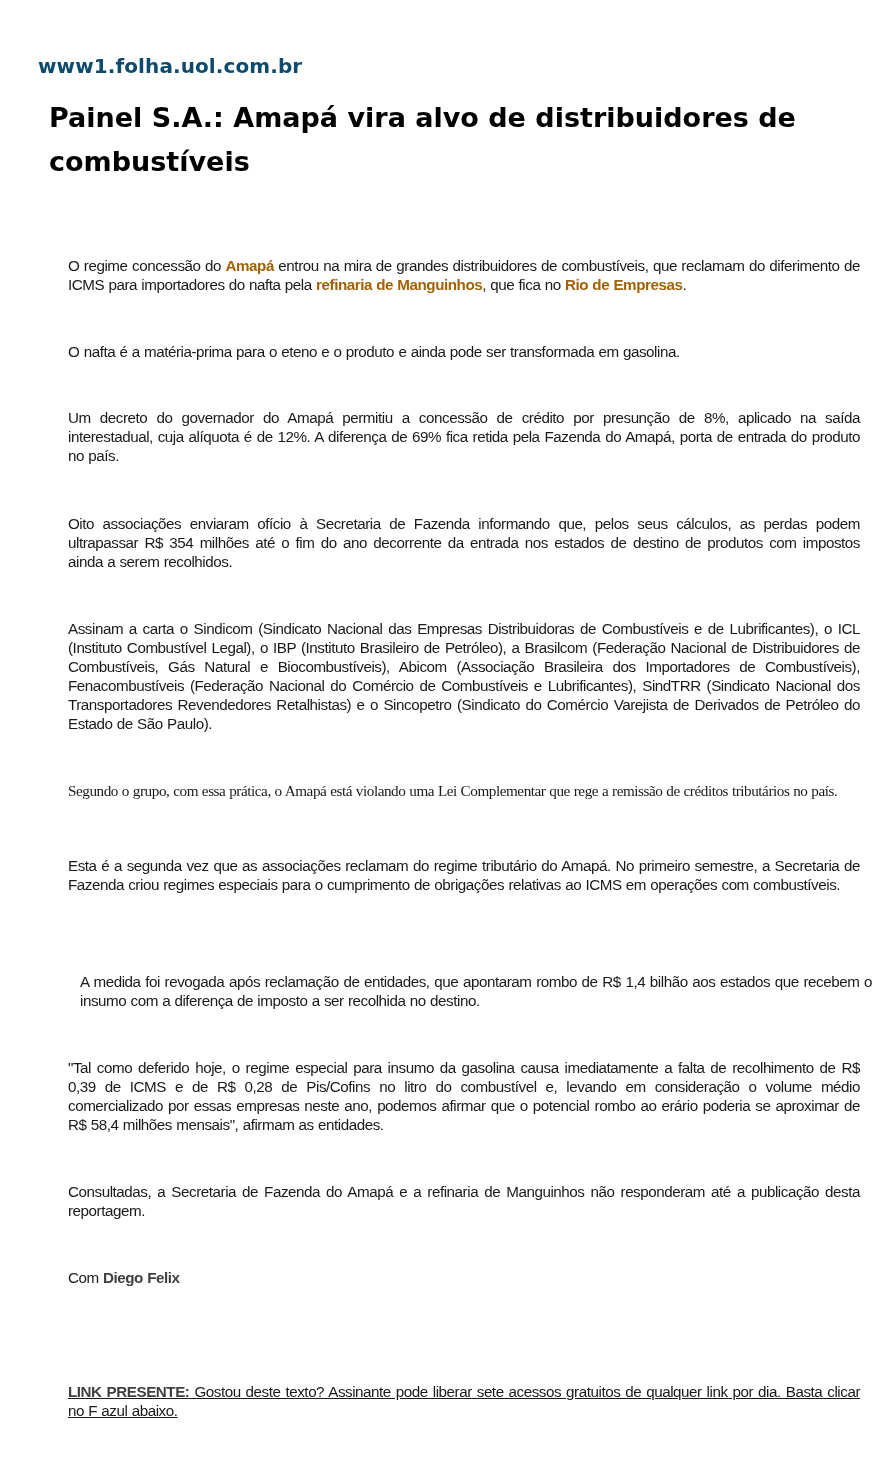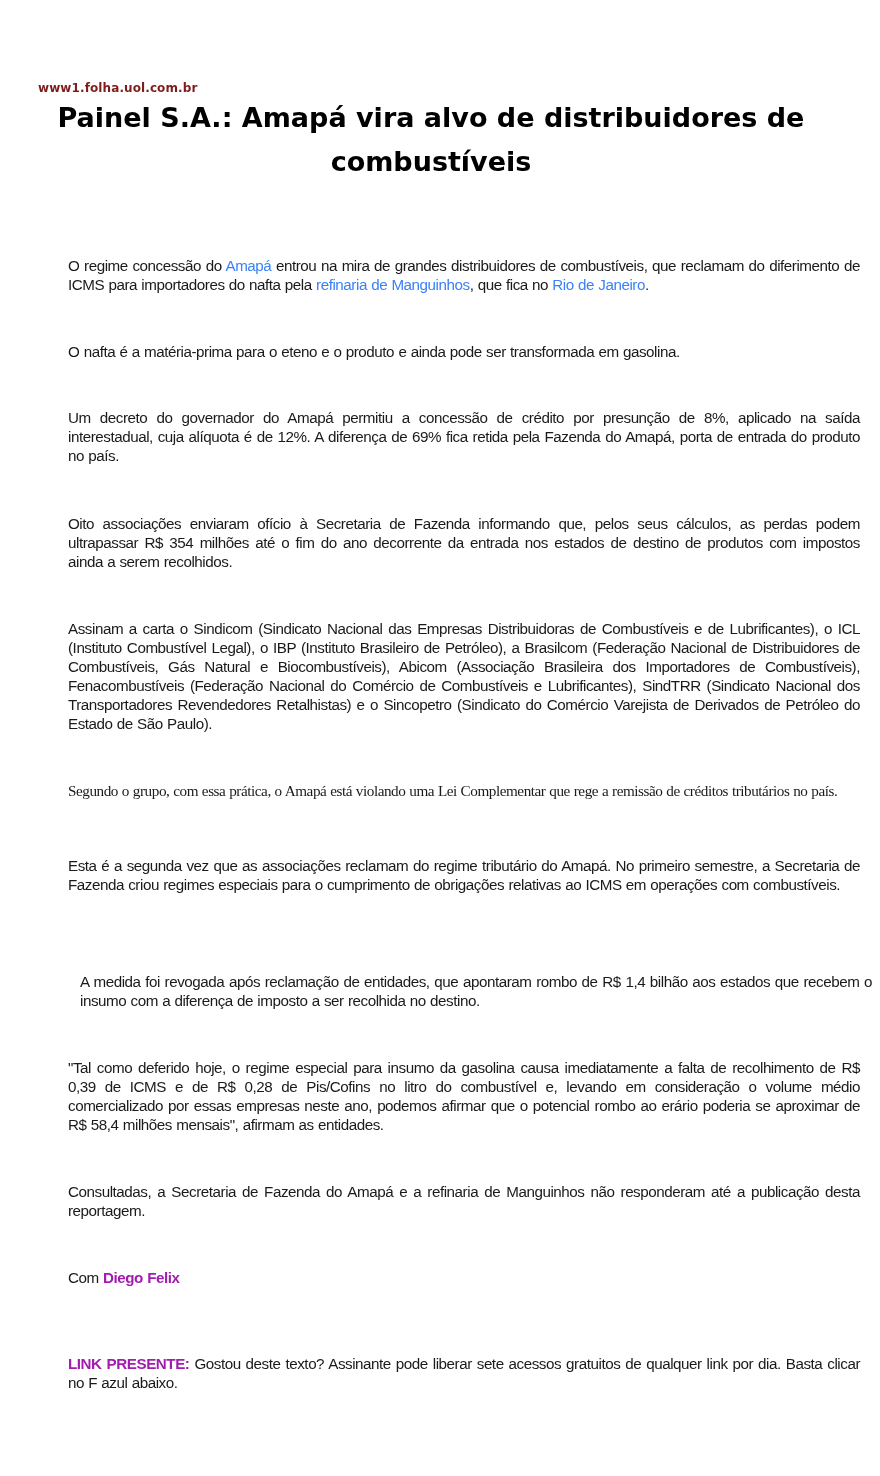--- a/index.html
+++ b/index.html
@@ -8,78 +8,76 @@
     height: 1476px;
     position: relative;
     overflow: hidden;
     color: #111111;
     font-family: "DejaVu Sans", sans-serif;
   }
   .site-url {
     position: absolute;
     left: 38px;
     top: 54px;
-    font-size: 12px;
+    font-size: 20px;
     font-weight: bold;
-    color: #7f1d1d;
+    color: #0c4a6e;
     letter-spacing: 0.1px;
-    margin-top: 27px;
   }
   .headline {
     position: absolute;
-    left: 39px;
+    left: 49px;
     width: 784px;
     top: 96px;
     margin: 0;
     font-size: 27px;
     line-height: 44px;
     font-weight: bold;
-    text-align: center;
     color: #000000;
   }
   .article {
     position: absolute;
     left: 68px;
     width: 792px;
     top: 256px;
     font-family: "Liberation Sans", sans-serif;
     font-size: 15.2px;
     line-height: 19px;
     color: #1a1a1a;
     letter-spacing: -0.45px;
     word-spacing: 0.5px;
   }
   .article p {
     margin: 0;
     text-align: justify;
   }
-  .link { color: #3b82f6; text-decoration: none; }
-  .bold { font-weight: bold; color: #a21caf; }
+  .link { color: #a16207; text-decoration: none; font-weight: bold; }
+  .bold { font-weight: bold; color: #404040; }
   .p1  { position: absolute; top: 0; left: 0; width: 792px; }
   .p2  { position: absolute; top: 86px; left: 0; width: 792px; }
   .p3  { position: absolute; top: 152px; left: 0; width: 792px; }
   .p4  { position: absolute; top: 258px; left: 0; width: 792px; }
   .p5  { position: absolute; top: 363px; left: 0; width: 792px; }
   .p6  { position: absolute; top: 525px; left: 0; width: 792px; font-family: Liberation Serif, serif; }
   .p7  { position: absolute; top: 600px; left: 0; width: 792px; }
   .p8  { position: absolute; top: 716px; left: 12px; width: 792px; }
   .p9  { position: absolute; top: 802px; left: 0; width: 792px; }
   .p10 { position: absolute; top: 926px; left: 0; width: 792px; }
   .p11 { position: absolute; top: 1012px; left: 0; width: 792px; }
-  .p12 { position: absolute; top: 1098px; left: 0; width: 792px; }
+  .p12 { position: absolute; top: 1126px; left: 0; width: 792px; text-decoration: underline; }
 </style>
 </head>
 <body>
 
 <div class="site-url">www1.folha.uol.com.br</div>
 
 <h1 class="headline">Painel S.A.: Amapá vira alvo de distribuidores de combustíveis</h1>
 
 <div class="article">
-  <p class="p1"><span>O regime concessão do </span><a class="link">Amapá</a><span> entrou na mira de grandes distribuidores de combustíveis, que reclamam do diferimento de ICMS para importadores do nafta pela </span><a class="link">refinaria de Manguinhos</a><span>, que fica no </span><a class="link">Rio de Janeiro</a><span>.</span></p>
+  <p class="p1"><span>O regime concessão do </span><a class="link">Amapá</a><span> entrou na mira de grandes distribuidores de combustíveis, que reclamam do diferimento de ICMS para importadores do nafta pela </span><a class="link">refinaria de Manguinhos</a><span>, que fica no </span><a class="link">Rio de Empresas</a><span>.</span></p>
 
   <p class="p2">O nafta é a matéria-prima para o eteno e o produto e ainda pode ser transformada em gasolina.</p>
   <p class="p3">Um decreto do governador do Amapá permitiu a concessão de crédito por presunção de 8%, aplicado na saída interestadual, cuja alíquota é de 12%. A diferença de 69% fica retida pela Fazenda do Amapá, porta de entrada do produto no país.</p>
   <p class="p4">Oito associações enviaram ofício à Secretaria de Fazenda informando que, pelos seus cálculos, as perdas podem ultrapassar R$ 354 milhões até o fim do ano decorrente da entrada nos estados de destino de produtos com impostos ainda a serem recolhidos.</p>
   <p class="p5">Assinam a carta o Sindicom (Sindicato Nacional das Empresas Distribuidoras de Combustíveis e de Lubrificantes), o ICL (Instituto Combustível Legal), o IBP (Instituto Brasileiro de Petróleo), a Brasilcom (Federação Nacional de Distribuidores de Combustíveis, Gás Natural e Biocombustíveis), Abicom (Associação Brasileira dos Importadores de Combustíveis), Fenacombustíveis (Federação Nacional do Comércio de Combustíveis e Lubrificantes), SindTRR (Sindicato Nacional dos Transportadores Revendedores Retalhistas) e o Sincopetro (Sindicato do Comércio Varejista de Derivados de Petróleo do Estado de São Paulo).</p>
   <p class="p6">Segundo o grupo, com essa prática, o Amapá está violando uma Lei Complementar que rege a remissão de créditos tributários no país.</p>
   <p class="p7">Esta é a segunda vez que as associações reclamam do regime tributário do Amapá. No primeiro semestre, a Secretaria de Fazenda criou regimes especiais para o cumprimento de obrigações relativas ao ICMS em operações com combustíveis.</p>
   <p class="p8">A medida foi revogada após reclamação de entidades, que apontaram rombo de R$ 1,4 bilhão aos estados que recebem o insumo com a diferença de imposto a ser recolhida no destino.</p>
   <p class="p9">"Tal como deferido hoje, o regime especial para insumo da gasolina causa imediatamente a falta de recolhimento de R$ 0,39 de ICMS e de R$ 0,28 de Pis/Cofins no litro do combustível e, levando em consideração o volume médio comercializado por essas empresas neste ano, podemos afirmar que o potencial rombo ao erário poderia se aproximar de R$ 58,4 milhões mensais", afirmam as entidades.</p>
   <p class="p10">Consultadas, a Secretaria de Fazenda do Amapá e a refinaria de Manguinhos não responderam até a publicação desta reportagem.</p>

